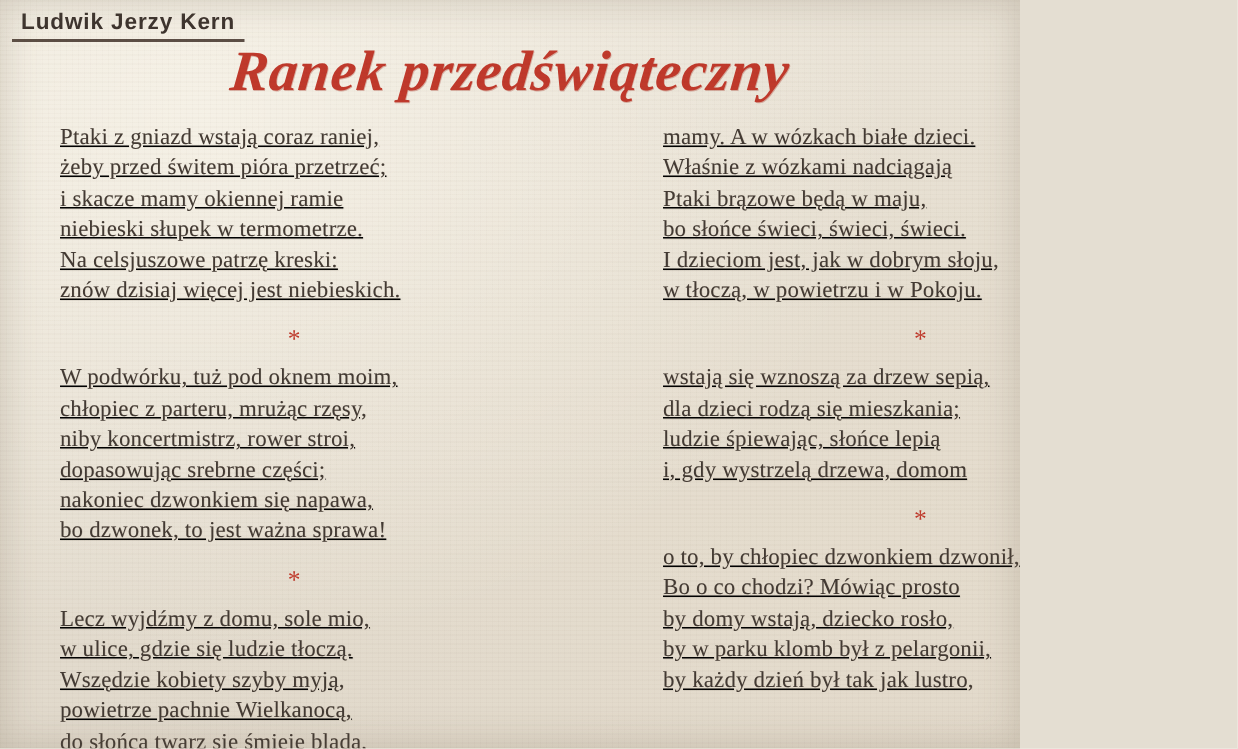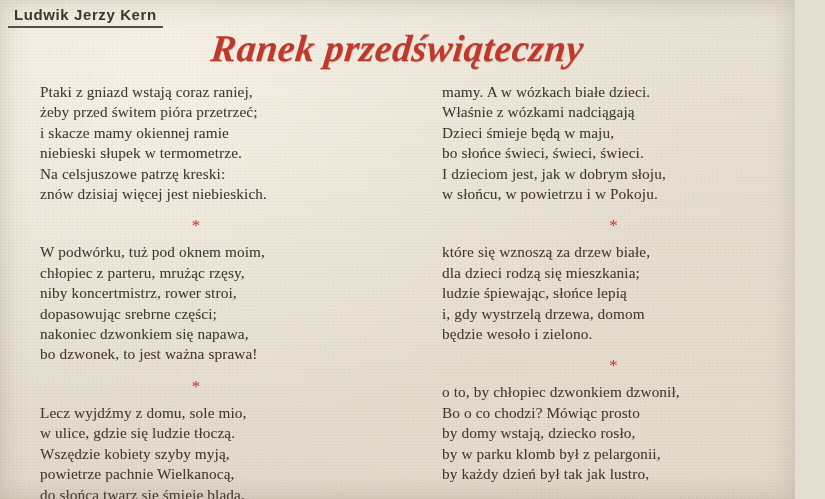--- a/index.html
+++ b/index.html
@@ -8,21 +8,21 @@
   }
   body {
     width: 825px;
     height: 499px;
     overflow: hidden;
     background: #e4ded2;
     font-family: "Liberation Serif", serif;
   }
   .page {
     position: relative;
-    width: 795px;
+    width: 680px;
     height: 499px;
     background:
       radial-gradient(ellipse at 20% 15%, rgba(255,252,243,0.55), rgba(255,252,243,0) 60%),
       radial-gradient(ellipse at 85% 80%, rgba(231,222,206,0.6), rgba(231,222,206,0) 65%),
       linear-gradient(170deg, #ece6da 0%, #e6dfd2 45%, #ded6c8 100%);
     box-sizing: border-box;
     overflow: hidden;
   }
   
   .page::after {
@@ -85,20 +85,21 @@
     width: 412px;
     padding-left: 40px;
   }
   .col-right {
     width: 413px;
     padding-left: 30px;
   }
 
   .stanza {
     margin: 0 0 12px 0;
+    text-decoration: underline;
   }
   .line {
     font-family: "Liberation Serif", serif;
     font-size: 15.2px;
     line-height: 20.4px;
     color: #433a33;
     white-space: pre;
     letter-spacing: 0.15px;
     text-shadow: 0.3px 0.3px 0.4px rgba(90,75,60,0.25);
   }
@@ -169,34 +170,33 @@
 
       </div>
 
     </div>
 
     <div class="col col-right">
 
       <div class="stanza">
         <div class="line">mamy. A w wózkach białe dzieci.</div>
         <div class="line">Właśnie z wózkami nadciągają</div>
-        <div class="line">Dzieci śmieje będą w maju,</div>
+        <div class="line">Ptaki brązowe będą w maju,</div>
         <div class="line">bo słońce świeci, świeci, świeci.</div>
         <div class="line">I dzieciom jest, jak w dobrym słoju,</div>
-        <div class="line">w słońcu, w powietrzu i w Pokoju.</div>
+        <div class="line">w tłoczą, w powietrzu i w Pokoju.</div>
       </div>
 
       <div class="sep right-sep">*</div>
 
       <div class="stanza">
-        <div class="line">które się wznoszą za drzew białe,</div>
+        <div class="line">wstają się wznoszą za drzew sepią,</div>
         <div class="line">dla dzieci rodzą się mieszkania;</div>
         <div class="line">ludzie śpiewając, słońce lepią</div>
         <div class="line">i, gdy wystrzelą drzewa, domom</div>
-        <div class="line">będzie wesoło i zielono.</div>
       </div>
 
       <div class="sep right-sep">*</div>
 
       <div class="stanza">
         <div class="line">o to, by chłopiec dzwonkiem dzwonił,</div>
         <div class="line">Bo o co chodzi? Mówiąc prosto</div>
         <div class="line">by domy wstają, dziecko rosło,</div>
         <div class="line">by w parku klomb był z pelargonii,</div>
         <div class="line">by każdy dzień był tak jak lustro,</div>

